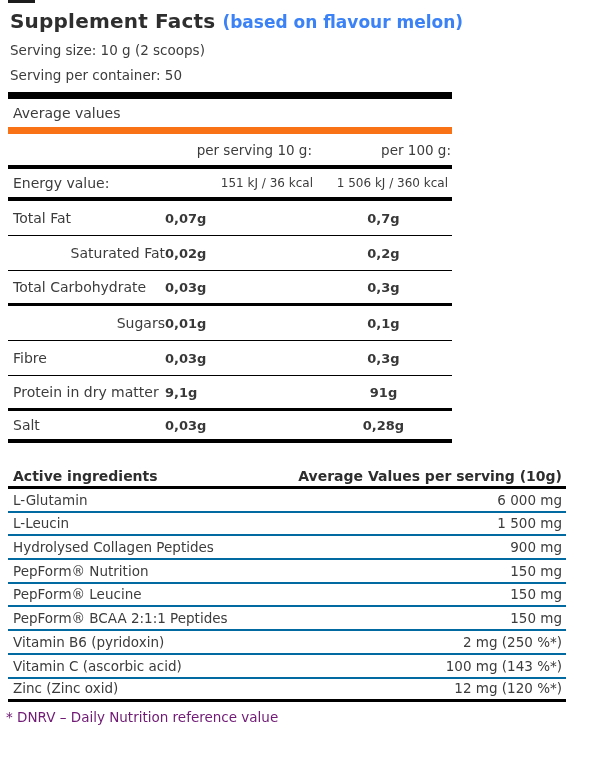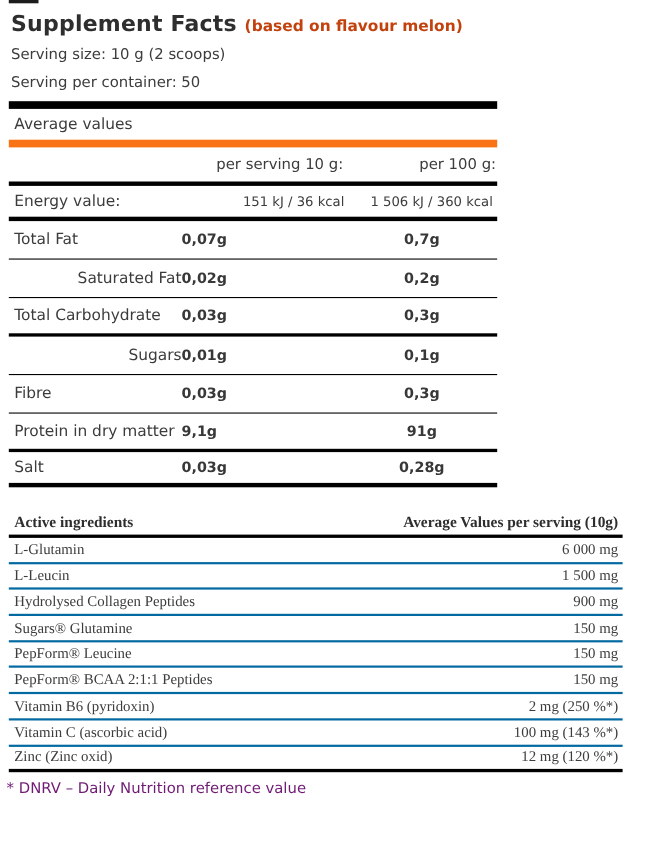--- a/index.html
+++ b/index.html
@@ -9,21 +9,21 @@
     position: relative;
     font-family: "DejaVu Sans", "Liberation Sans", sans-serif;
     color: #3c3c3c;
     overflow: hidden;
   }
   .artifact-bar { position: absolute; left: 8px; top: 0; width: 27px; height: 3px; background: #1c1c1c; }
 
   .header { padding: 9px 0 0 10px; }
   .title-line { display: flex; align-items: baseline; gap: 7px; margin-bottom: 9px; }
   .title { font-size: 20px; font-weight: bold; color: #2e2e2e; letter-spacing: 0.2px; }
-  .title-note { font-size: 14px; font-weight: bold; color: #c2410c; }
+  .title-note { font-size: 17px; font-weight: bold; color: #3b82f6; }
   .serving-line { font-size: 13.5px; color: #3c3c3c; margin-bottom: 9px; line-height: 16px; }
 
   
   .ntable { width: 444px; margin: 7px 0 0 8px; }
   .ntable .topbar { height: 7px; background: #000; }
   .nrow { display: flex; align-items: center; }
   .nrow .lbl { flex: 1; font-size: 14px; padding-left: 5px; }
   .nrow .lbl.indent { padding-left: 22px; text-align: right; }
   .nrow .c1 { width: 150px; text-align: left; font-size: 13px; font-weight: bold; color: #383838; }
   .nrow .c2 { width: 137px; text-align: center; font-size: 13px; font-weight: bold; color: #383838; }
@@ -35,21 +35,21 @@
   .row-energy { height: 32px; border-bottom: 4px solid #000; }
   .row-energy .c1, .row-energy .c2 { font-weight: normal; font-size: 12px; text-align: right; color: #3c3c3c; }
   .row-energy .c1 { padding-right: 2px; }
   .row-energy .c2 { padding-right: 4px; }
   .row-nut { height: 35px; border-bottom: 1px solid #000; }
   .row-nut.sep-thick { border-bottom: 3px solid #000; }
   .row-nut.sep-bottom { height: 32px; border-bottom: 4px solid #000; }
 
   
   .atable { width: 558px; margin: 27px 0 0 8px; }
-  .arow { display: flex; align-items: flex-end; font-family: Liberation Serif, serif; }
+  .arow { display: flex; align-items: flex-end; }
   .arow-head { height: 19px; border-bottom: 3px solid #000; padding-bottom: 2px; }
   .arow-head .aname, .arow-head .aval { font-weight: bold; font-size: 14px; color: #2e2e2e; }
   .arow-data { height: 23.7px; border-bottom: 2px solid #0369a1; padding-bottom: 3px; }
   .arow-data.last { border-bottom: 3px solid #000; }
   .aname { flex: 1; font-size: 13.5px; padding-left: 5px; white-space: nowrap; }
   .aval { font-size: 13.5px; text-align: right; padding-right: 4px; white-space: nowrap; }
 
   .footnote { margin: 7px 0 0 6px; font-size: 13.5px; color: #701a75; }
 </style>
 </head>
@@ -142,21 +142,21 @@
   </div>
   <div class="arow arow-data">
     <div class="aname">L-Leucin</div>
     <div class="aval">1 500 mg</div>
   </div>
   <div class="arow arow-data">
     <div class="aname">Hydrolysed Collagen Peptides</div>
     <div class="aval">900 mg</div>
   </div>
   <div class="arow arow-data">
-    <div class="aname">Sugars®  Glutamine</div>
+    <div class="aname">PepForm®  Nutrition</div>
     <div class="aval">150 mg</div>
   </div>
   <div class="arow arow-data">
     <div class="aname">PepForm®  Leucine</div>
     <div class="aval">150 mg</div>
   </div>
   <div class="arow arow-data">
     <div class="aname">PepForm® BCAA 2:1:1 Peptides</div>
     <div class="aval">150 mg</div>
   </div>

